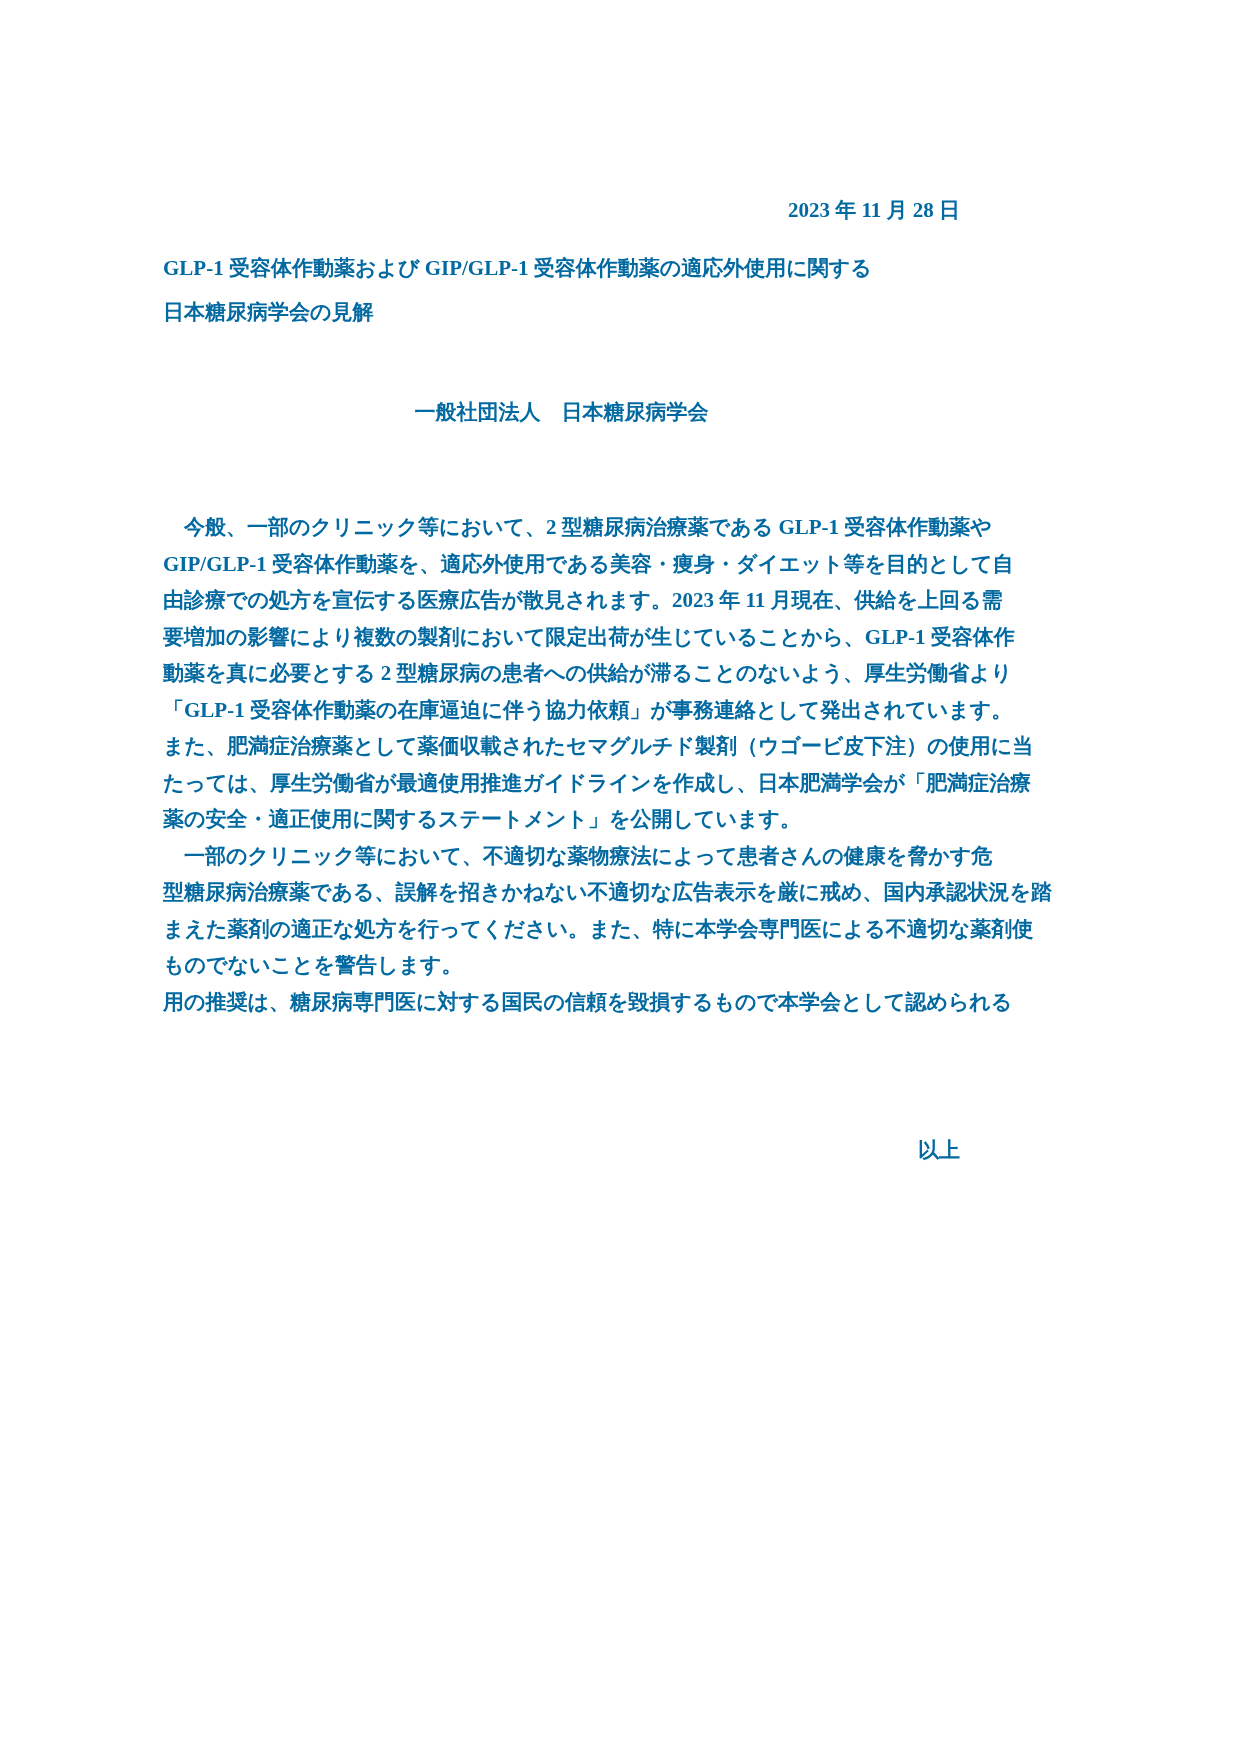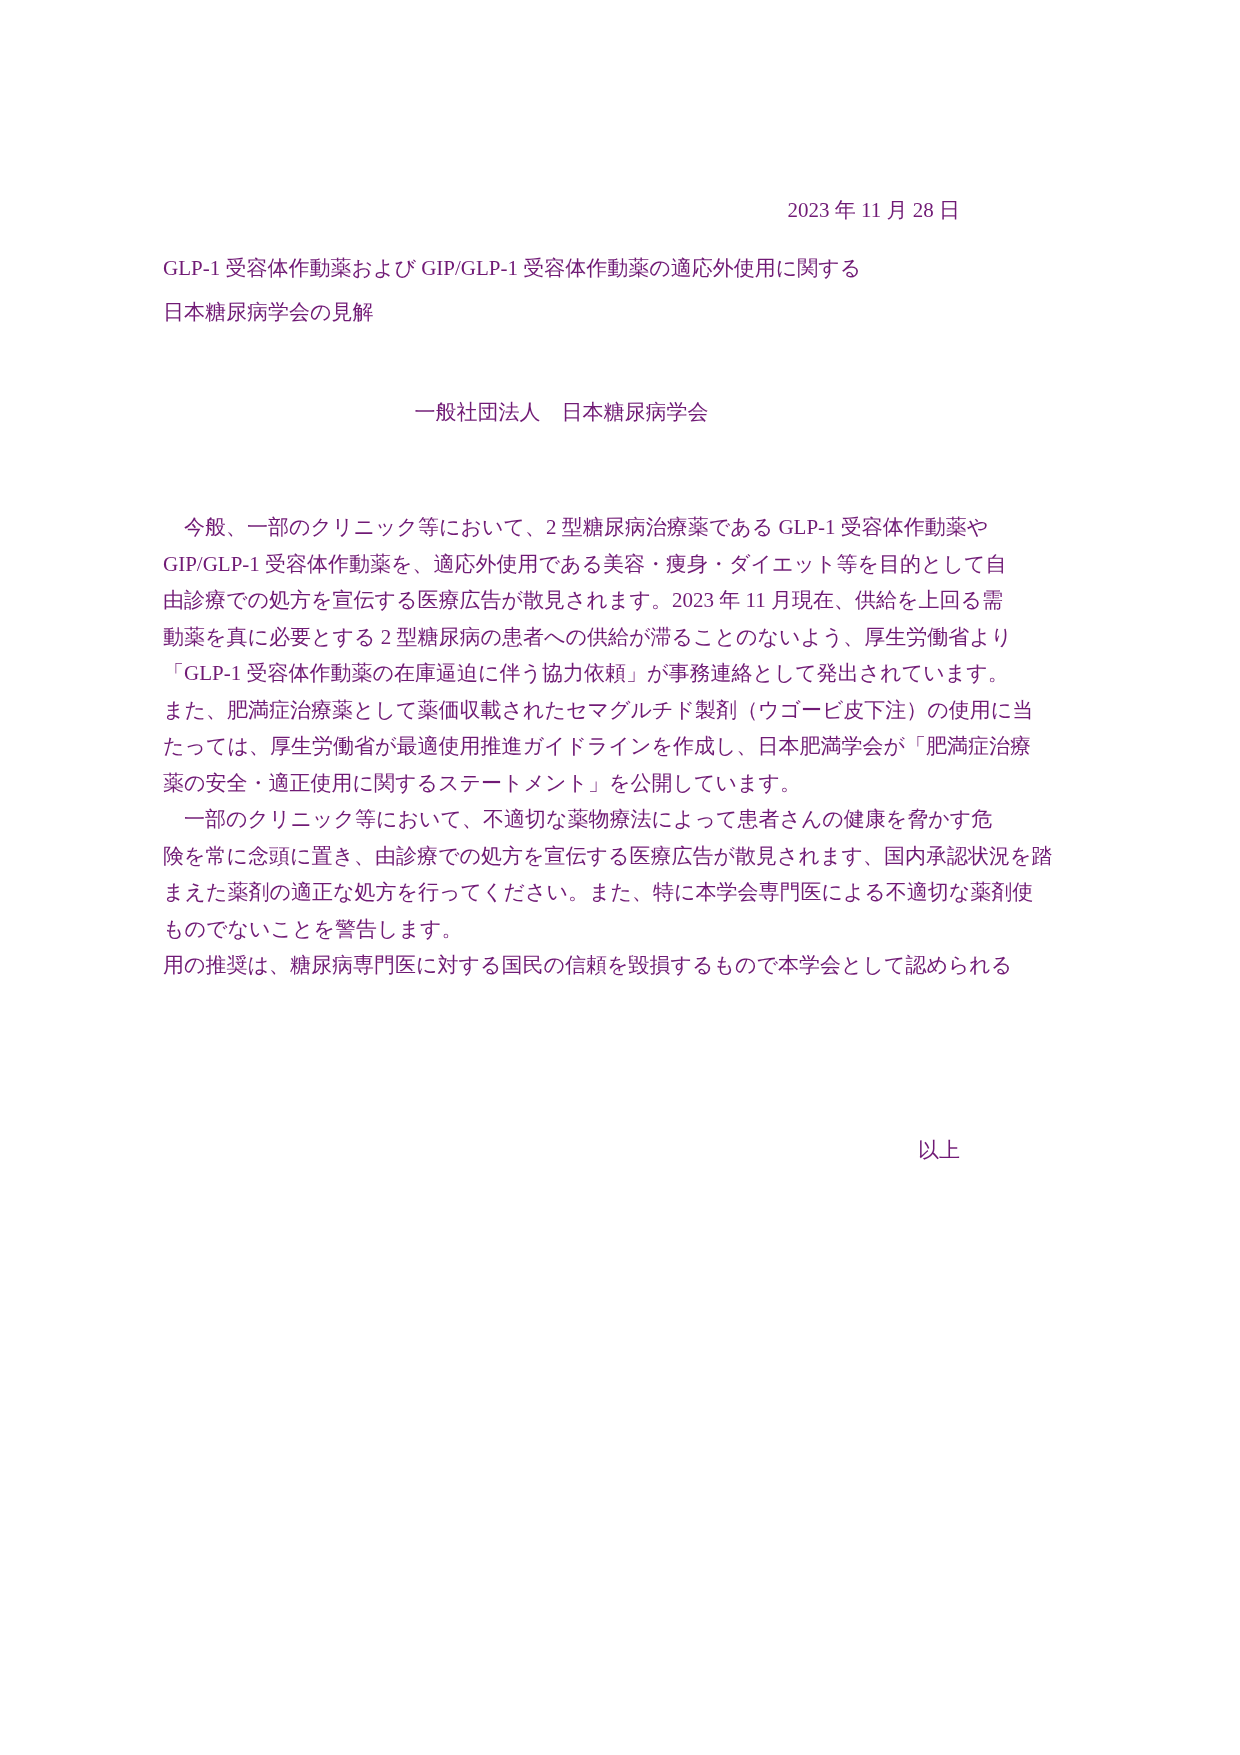--- a/index.html
+++ b/index.html
@@ -5,24 +5,25 @@
   html, body {
     margin: 0;
     padding: 0;
     background: #ffffff;
   }
   .page {
     position: relative;
     width: 1088px;
     height: 1755px;
     background: #ffffff;
-    color: #701a75;
+    color: #0369a1;
     font-family: "Liberation Serif", "DejaVu Serif", serif;
     font-size: 21px;
     overflow: hidden;
+    font-weight: bold;
   }
   .col {
     position: absolute;
     left: 163px;
     width: 797px;
   }
   .date-line {
     top: 196px;
     text-align: right;
     line-height: 28px;
@@ -69,30 +70,31 @@
   </div>
 
   <div class="col author-line">一般社団法人　日本糖尿病学会</div>
 
   <div class="col body-block">
 
     <div>
       <div class="body-line">　今般、一部のクリニック等において、2 型糖尿病治療薬である GLP-1 受容体作動薬や</div>
       <div class="body-line">GIP/GLP-1 受容体作動薬を、適応外使用である美容・痩身・ダイエット等を目的として自</div>
       <div class="body-line">由診療での処方を宣伝する医療広告が散見されます。2023 年 11 月現在、供給を上回る需</div>
+      <div class="body-line">要増加の影響により複数の製剤において限定出荷が生じていることから、GLP-1 受容体作</div>
       <div class="body-line">動薬を真に必要とする 2 型糖尿病の患者への供給が滞ることのないよう、厚生労働省より</div>
       <div class="body-line">「GLP-1 受容体作動薬の在庫逼迫に伴う協力依頼」が事務連絡として発出されています。</div>
       <div class="body-line">また、肥満症治療薬として薬価収載されたセマグルチド製剤（ウゴービ皮下注）の使用に当</div>
       <div class="body-line">たっては、厚生労働省が最適使用推進ガイドラインを作成し、日本肥満学会が「肥満症治療</div>
       <div class="body-line para-last">薬の安全・適正使用に関するステートメント」を公開しています。</div>
     </div>
 
     <div>
       <div class="body-line">　一部のクリニック等において、不適切な薬物療法によって患者さんの健康を脅かす危</div>
-      <div class="body-line">険を常に念頭に置き、由診療での処方を宣伝する医療広告が散見されます、国内承認状況を踏</div>
+      <div class="body-line">型糖尿病治療薬である、誤解を招きかねない不適切な広告表示を厳に戒め、国内承認状況を踏</div>
       <div class="body-line">まえた薬剤の適正な処方を行ってください。また、特に本学会専門医による不適切な薬剤使</div>
       <div class="body-line para-last">ものでないことを警告します。</div>
       <div class="body-line">用の推奨は、糖尿病専門医に対する国民の信頼を毀損するもので本学会として認められる</div>
     </div>
 
   </div>
 
   <div class="col closing-line">以上</div>
 
 </div>

